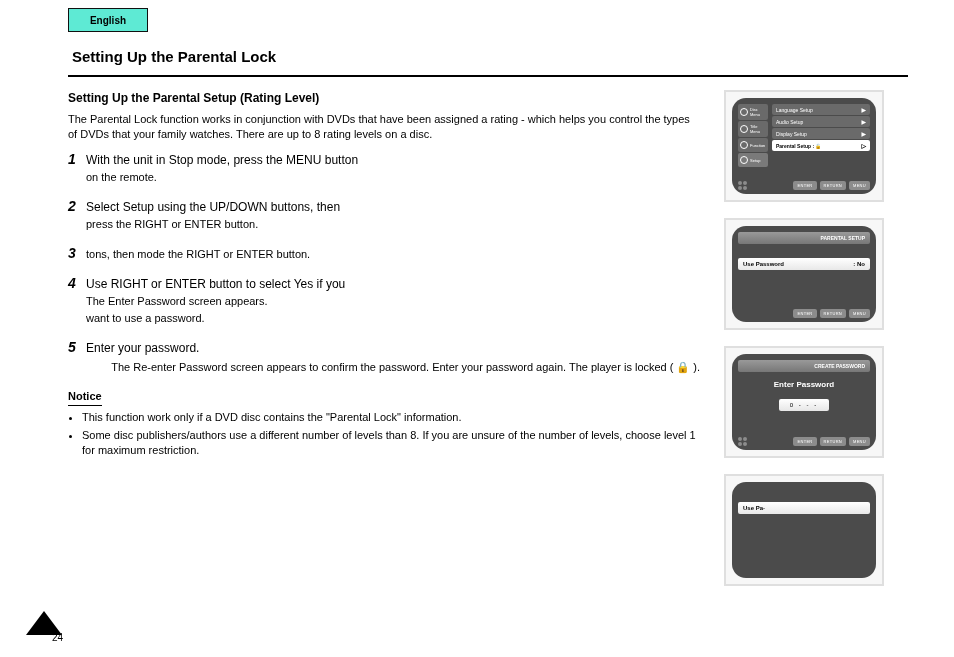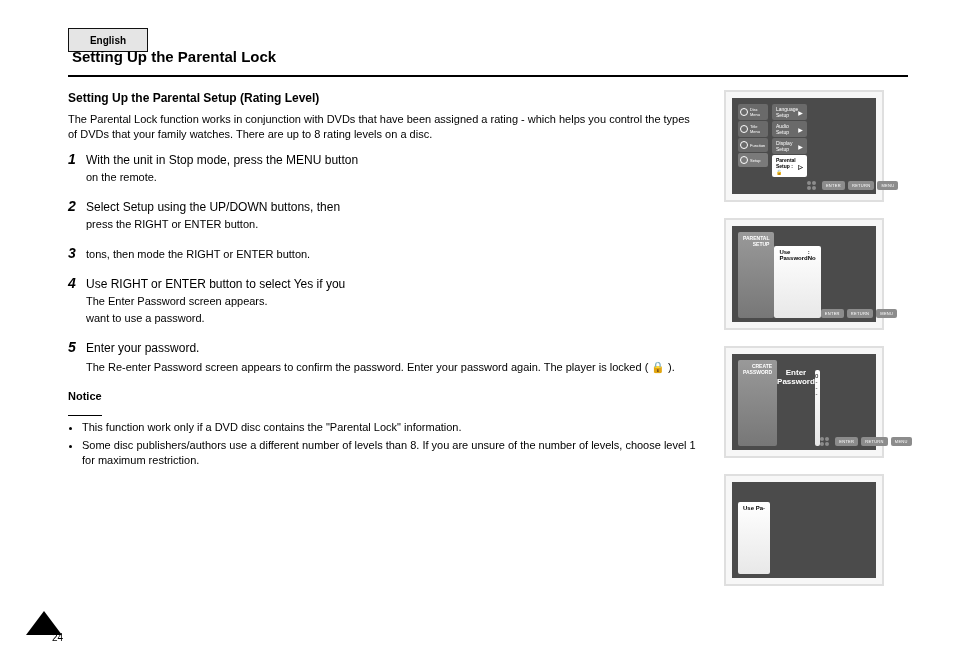--- a/index.html
+++ b/index.html
@@ -7,30 +7,30 @@
     width: 954px;
     height: 657px;
     background: #fff;
     font-family: Arial, Helvetica, sans-serif;
     color: #000;
     position: relative;
   }
   .tab {
     position: absolute;
     left: 68px;
-    top: 28px;
+    top: 8px;
     width: 78px;
     height: 22px;
     border: 1px solid #111;
     font-size: 10px;
     font-weight: bold;
     display: flex;
     align-items: center;
     justify-content: center;
-    background: #e5e5e5;
+    background: #5eead4;
   }
   .hr {
     position: absolute;
     left: 68px;
     right: 46px;
     top: 75px;
     height: 2px;
     background: #000;
   }
   .heading {
@@ -50,23 +50,23 @@
   }
   .content .subtitle { font-weight: bold; font-size: 12px; margin-bottom: 6px; }
   .content p { margin: 0 0 8px 0; }
   ol.steps { list-style: none; padding: 0; margin: 6px 0 0 0; }
   ol.steps > li { margin-bottom: 10px; }
   ol.steps .step-head { display: flex; align-items: baseline; }
   ol.steps .num { display: inline-block; font-size: 14px; font-weight: bold; font-style: italic; width: 18px; }
   ol.steps .step-lines { font-size: 11px; }
   ol.steps .step-lines .line { display: block; margin-bottom: 2px; }
   ol.steps .step-lines .first { font-size: 12px; }
-  ol.steps .detail { margin-left: 18px; margin-top: 2px; font-size: 11px; }
+  ol.steps .detail { margin-left: 18px; margin-top: 2px; font-size: 11px; text-align: right; }
   .notice { margin-top: 14px; }
-  .notice .nt { font-weight: bold; font-size: 11px; border-bottom: 1px solid #000; padding-bottom: 11px; display: inline-block; }
+  .notice .nt { font-weight: bold; font-size: 11px; border-bottom: 1px solid #000; padding-bottom: 1px; display: inline-block; }
   .notice ul { margin: 4px 0 0 14px; padding: 0; font-size: 11px; }
   .notice li { margin-bottom: 4px; }
   .page-tri {
     position: absolute;
     left: 26px;
     bottom: 22px;
     width: 0; height: 0;
     border-left: 18px solid transparent;
     border-right: 18px solid transparent;
     border-bottom: 24px solid #000;
@@ -90,26 +90,26 @@
   .shot {
     width: 160px;
     background: #f7f7f7;
     border: 2px solid #dfdfdf;
     padding: 6px;
     box-sizing: border-box;
     position: relative;
   }
   .shot-inner {
     background: #4b4b4b;
-    border-radius: 0;
+    border-radius: 14px;
     padding: 6px 6px 4px 6px;
     box-sizing: border-box;
     min-height: 96px;
     display: flex;
-    flex-direction: row;
+    flex-direction: column;
     position: relative;
   }
   
   .menu-row { display: flex; gap: 4px; }
   .menu-side { width: 30px; display: flex; flex-direction: column; gap: 1px; }
   .menu-side .s-item {
     background: #6a6a6a;
     color: #fff;
     font-size: 4px;
     padding: 3px 2px;

